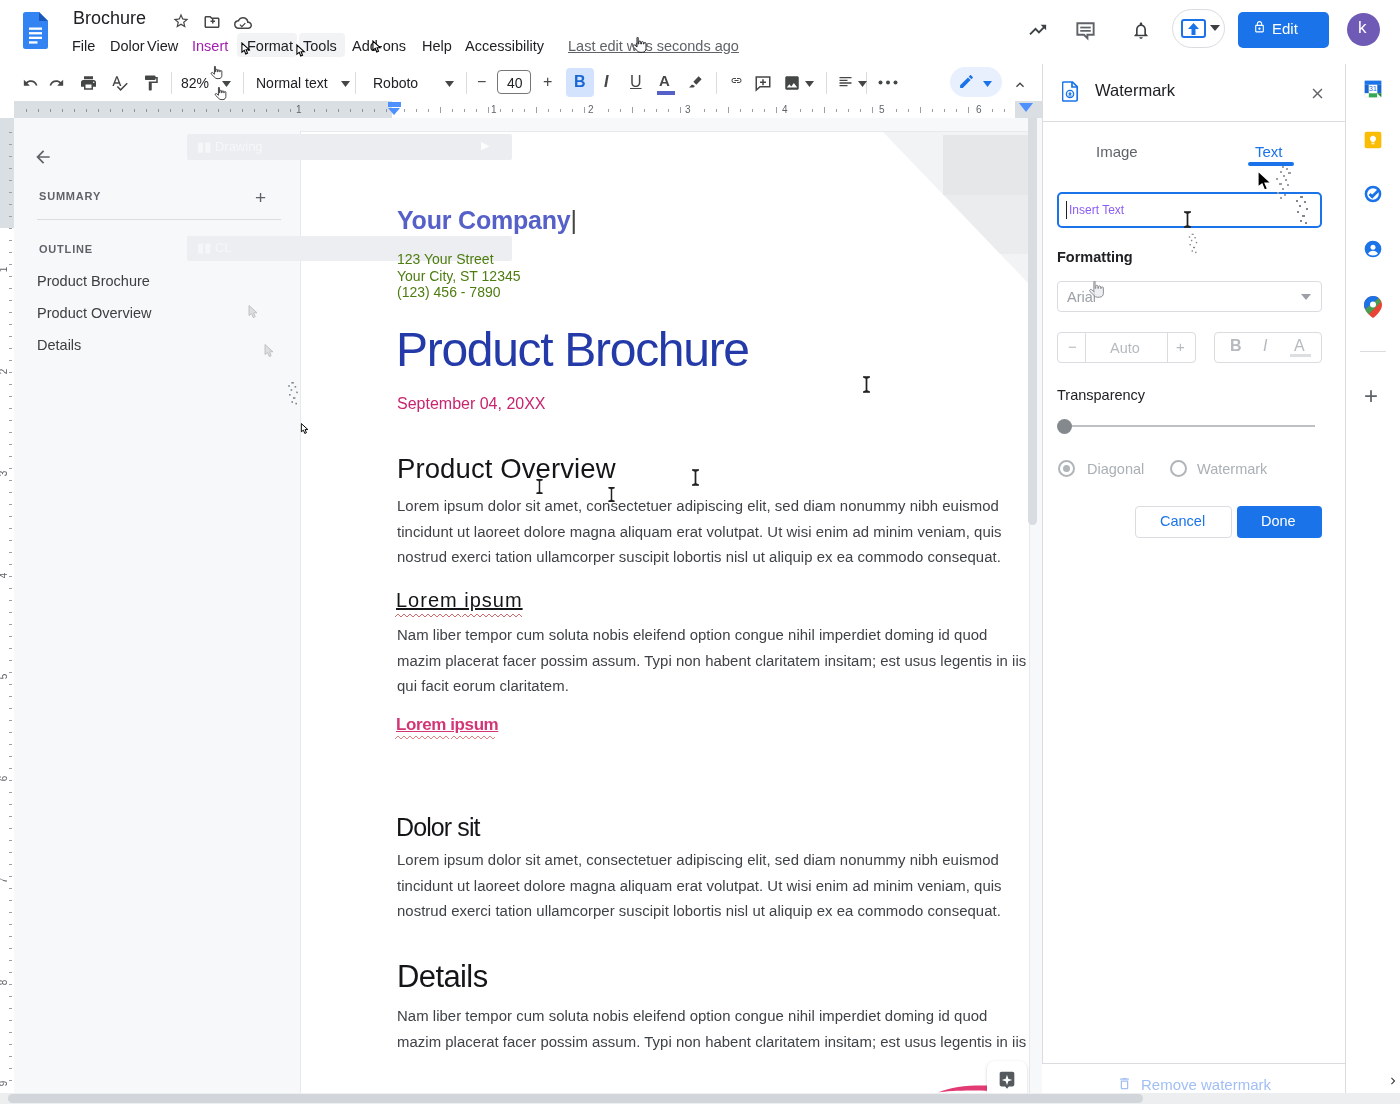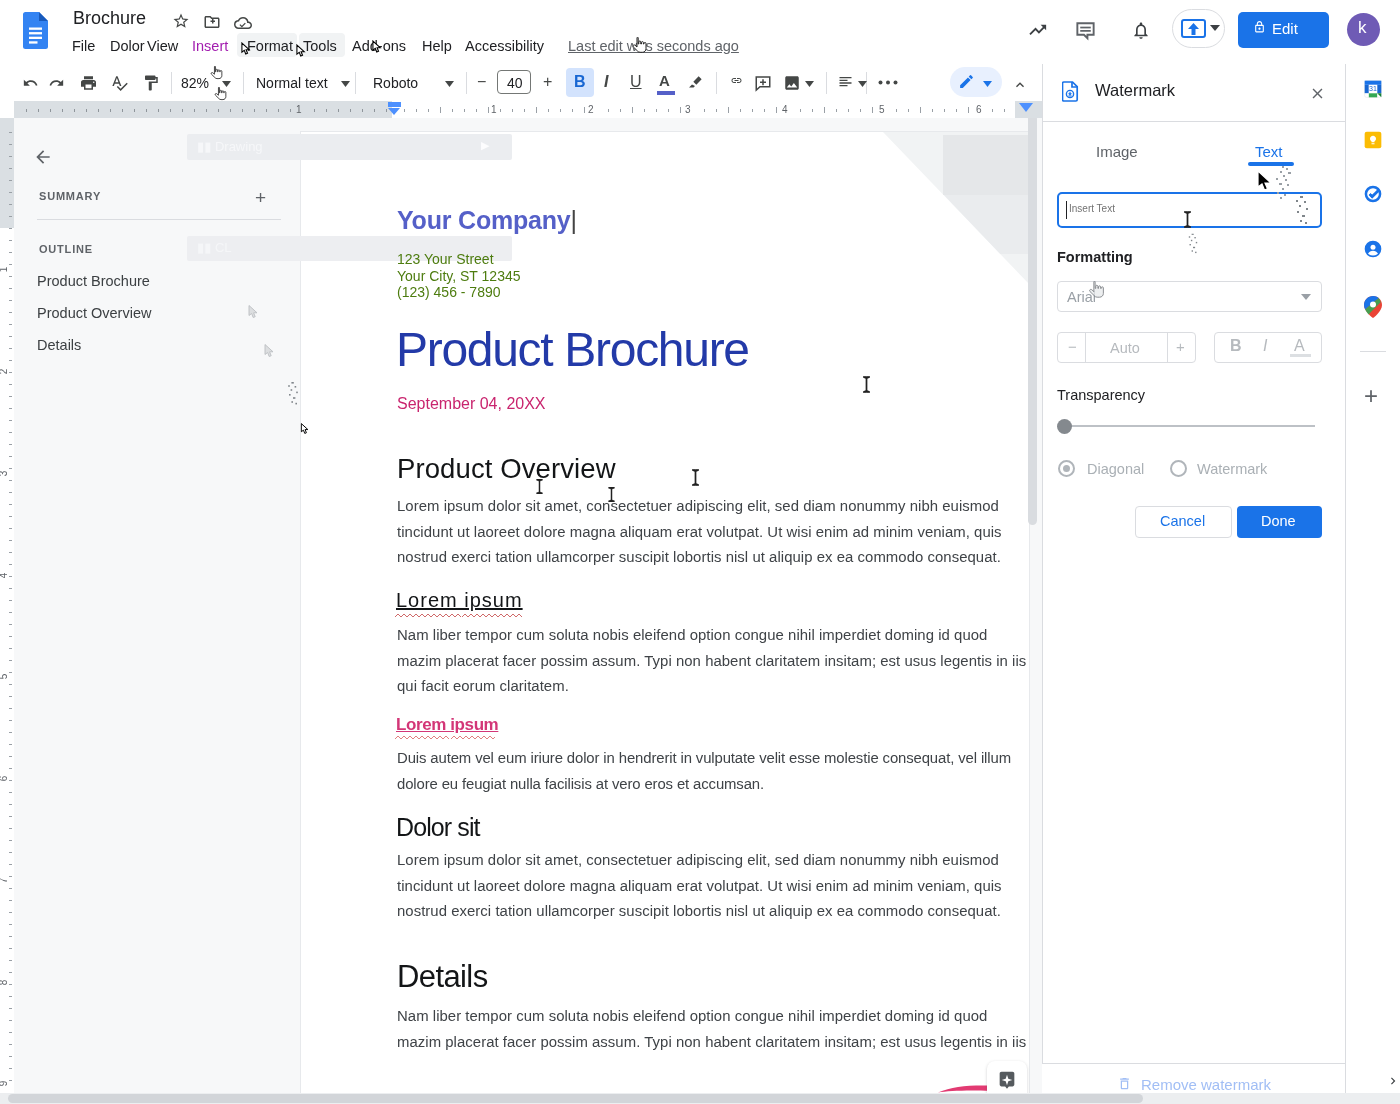--- a/index.html
+++ b/index.html
@@ -58,24 +58,20 @@
     mazim placerat facer possim assum. Typi non habent claritatem insitam; est usus legentis in iis<br>
     qui facit eorum claritatem.
   </div>
   <div class="abs" style="left:396px;top:715px;font-size:17px;font-weight:700;color:#d33677;letter-spacing:-0.4px;text-decoration:underline;">Lorem ipsum</div>
   <div class="abs" style="left:395px;top:735px;">
       <svg width="100" height="5" viewBox="0 0 100 5">
         <path d="M0 4 l3 -3 3 3 l3 -3 3 3 l3 -3 3 3 l3 -3 3 3 l3 -3 3 3 l3 -3 3 3 l3 -3 3 3 l3 -3 3 3 l3 -3 3 3" stroke="#e08080" fill="none" stroke-width="1"></path>
         <path d="M56 4 l3 -3 3 3 l3 -3 3 3 l3 -3 3 3 l3 -3 3 3 l3 -3 3 3 l3 -3 3 3 l3 -3 3 3 l3 -3 3 3" stroke="#e08080" fill="none" stroke-width="1"></path>
       </svg>
     </div>
-  <div class="abs" style="left:397px;top:746px;font-size:14.9px;letter-spacing:-0.12px;color:#3f4347;line-height:25.5px;">
-    Duis autem vel eum iriure dolor in hendrerit in vulputate velit esse molestie consequat, vel illum<br>
-    dolore eu feugiat nulla facilisis at vero eros et accumsan.
-  </div>
   <div class="abs" style="left:396px;top:813px;font-size:25px;font-weight:400;color:#131517;letter-spacing:-0.9px;">Dolor sit</div>
   <div class="abs" style="left:397px;top:848px;font-size:14.9px;letter-spacing:0.05px;color:#3f4347;line-height:25.5px;">
     Lorem ipsum dolor sit amet, consectetuer adipiscing elit, sed diam nonummy nibh euismod<br>
     tincidunt ut laoreet dolore magna aliquam erat volutpat. Ut wisi enim ad minim veniam, quis<br>
     nostrud exerci tation ullamcorper suscipit lobortis nisl ut aliquip ex ea commodo consequat.
   </div>
   <div class="abs" style="left:397px;top:959px;font-size:31px;font-weight:400;color:#131517;letter-spacing:-0.6px;">Details</div>
   <div class="abs" style="left:397px;top:1004px;font-size:14.9px;letter-spacing:0.05px;color:#3f4347;line-height:25.5px;">
     Nam liber tempor cum soluta nobis eleifend option congue nihil imperdiet doming id quod<br>
     mazim placerat facer possim assum. Typi non habent claritatem insitam; est usus legentis in iis
@@ -512,21 +508,21 @@
         <path d="M19 6.41L17.59 5 12 10.59 6.41 5 5 6.41 10.59 12 5 17.59 6.41 19 12 13.41 17.59 19 19 17.59 13.41 12z" fill="#5f6368"></path>
       </svg>
   </div>
 
   <div class="abs" style="left:1096px;top:143px;font-size:15px;font-weight:500;color:#5f6368;">Image</div>
   <div class="abs" style="left:1255px;top:143px;font-size:15px;font-weight:500;color:#1a73e8;">Text</div>
   <div class="abs" style="left:1248px;top:162px;width:46px;height:4px;background:#1a73e8;border-radius:2px;"></div>
 
   <div class="abs" style="left:1057px;top:192px;width:265px;height:36px;border:2px solid #1a73e8;border-radius:5px;"></div>
   <div class="abs" style="left:1066px;top:201px;width:1px;height:18px;background:#202124;"></div>
-  <div class="abs" style="left:1069px;top:203px;font-size:10px;color:#737373;">Insert Text</div>
+  <div class="abs" style="left:1069px;top:203px;font-size:12px;color:#8b5cf6;">Insert Text</div>
 
   <div class="abs" style="left:1057px;top:249px;font-size:14.5px;font-weight:700;color:#202124;">Formatting</div>
   <div class="abs" style="left:1057px;top:281px;width:265px;height:31px;border:1px solid #dadce0;border-radius:4px;"></div>
   <div class="abs" style="left:1067px;top:289px;font-size:14.5px;color:#9aa0a6;">Arial</div>
   <div class="abs" style="left:1301px;top:294px;">
       <svg width="10" height="6" viewBox="0 0 10 6">
         <path d="M0 0h10L5 6z" fill="#9aa0a6"></path>
       </svg>
     </div>
 

